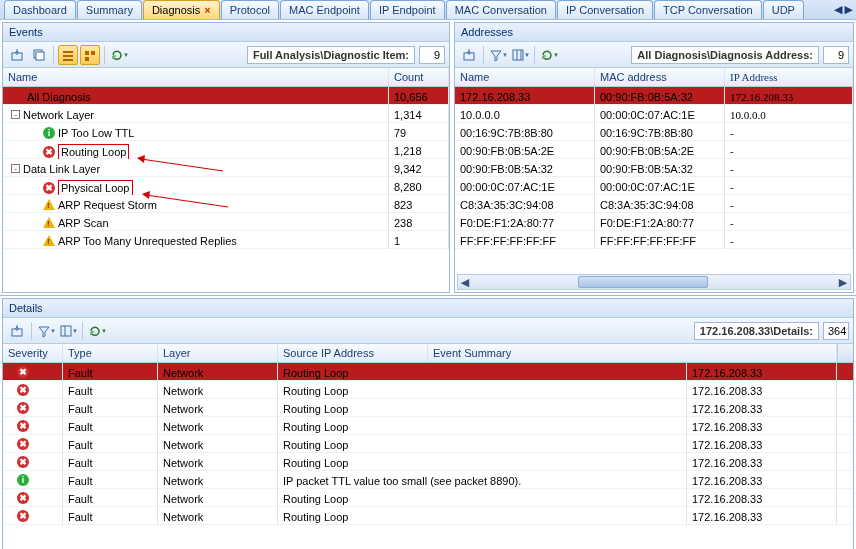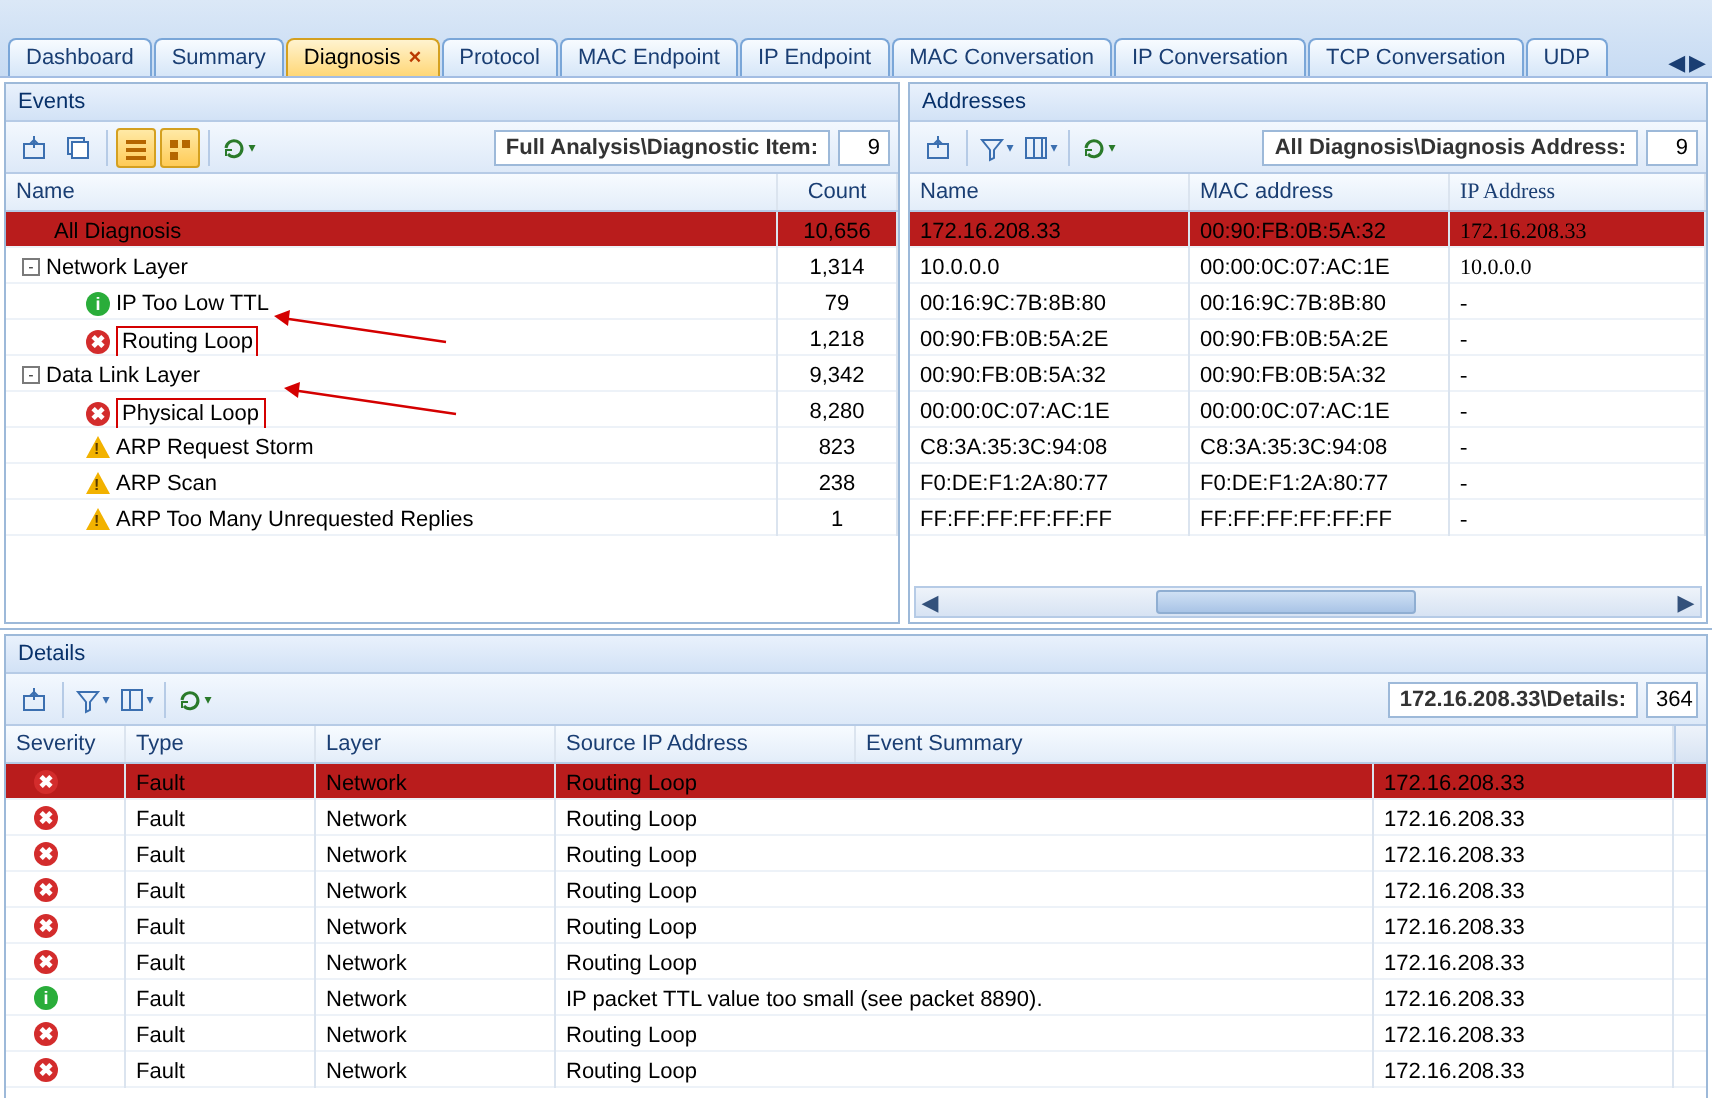--- a/index.html
+++ b/index.html
@@ -10,22 +10,21 @@
     color: #000;
     user-select: none;
     width: 856px;
     height: 549px;
     overflow: hidden;
     position: relative;
   }
   
   .tabbar {
     display: flex;
-    align-items: flex-end;
-    height: 39px;
+    height: 20px;
     background: linear-gradient(#dbe8f7, #c7dbf3);
     border-bottom: 1px solid #a3bde3;
     padding-left: 4px;
     gap: 0;
     overflow: hidden;
     white-space: nowrap;
   }
   .tab {
     padding: 2px 8px 2px 8px;
     border: 1px solid #7aa6d8;
@@ -128,21 +127,21 @@
   .grid-header .cell { color:#1a3e73; }
   .row {
     display:flex; border-bottom:1px solid #edf2f8;
     height:18px; align-items:center;
   }
   .row.selected { background:#b91c1c; }
   .row .cell { height:18px; line-height:14px; }
 
   
   .events .col-name  { flex:1; }
-  .events .col-count { width:60px; text-align:center; }
+  .events .col-count { width:60px; text-align:left; }
 
   
   .addresses .col-a { width:140px; }
   .addresses .col-b { width:130px; }
   .addresses .col-c { flex:1;font-family:Liberation Serif, serif; }
 
   
   .details .col-sev   { width:60px; }
   .details .col-type  { width:95px; }
   .details .col-layer { width:120px; }

